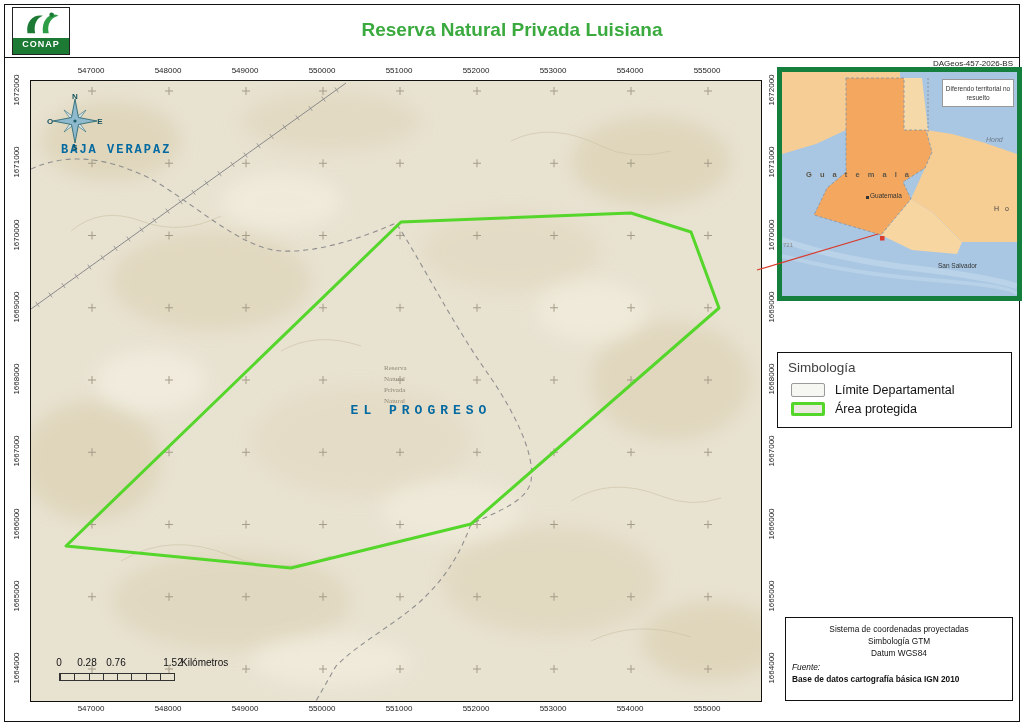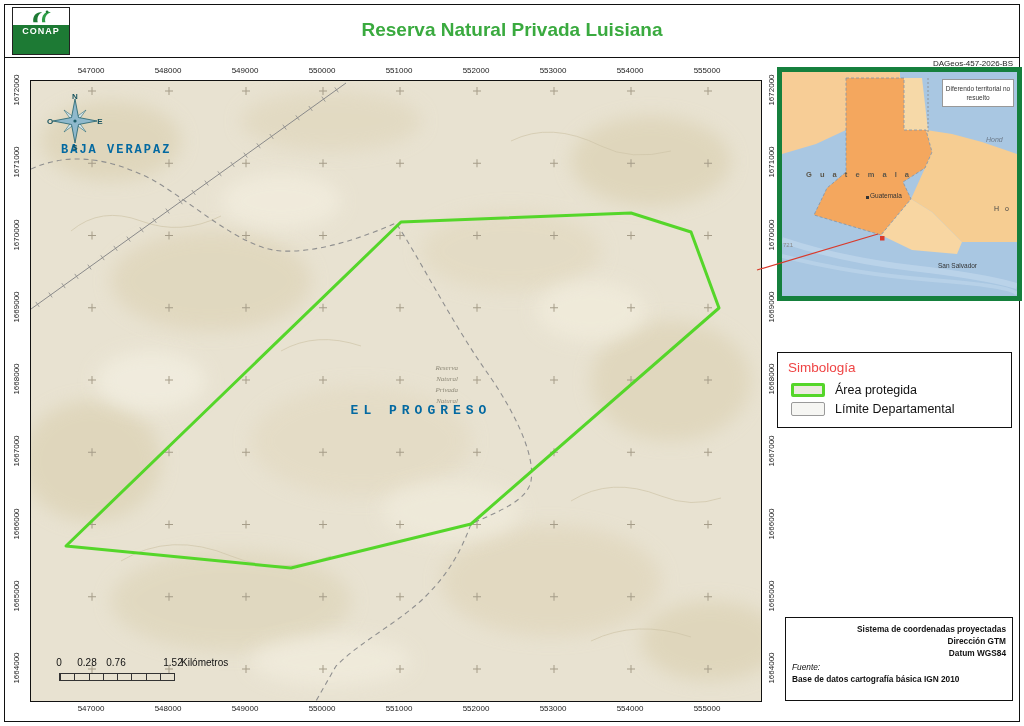--- a/index.html
+++ b/index.html
@@ -5,21 +5,21 @@
   html,body{margin:0;padding:0;background:#fff;}
   .page{position:relative;width:1024px;height:726px;background:#fff;overflow:hidden;
         font-family:"Liberation Sans",sans-serif;color:#111;}
   .outer-frame{position:absolute;inset:4px;border:1.4px solid #111;pointer-events:none;}
   .header-line{position:absolute;left:4px;right:4px;top:57px;border-top:1.2px solid #111;}
 
   
   .logo{position:absolute;left:12px;top:7px;width:56px;height:46px;border:1px solid #222;
         background:#fff;display:flex;flex-direction:column;}
   .logo-art{flex:1;}
-  .logo-band{height:29px;background:#1d7a34;color:#fff;font-size:9px;font-weight:bold;
+  .logo-band{height:16px;background:#1d7a34;color:#fff;font-size:9px;font-weight:bold;
              letter-spacing:1px;text-align:center;line-height:13px;}
   .title{position:absolute;left:0;right:0;top:19px;text-align:center;font-size:19px;
          font-weight:bold;color:#3aaa3f;}
   .doc-id{position:absolute;right:11px;top:59px;font-size:8px;color:#222;}
 
   
   .map-frame{position:absolute;left:30px;top:80px;width:730px;height:620px;
              border:1.6px solid #111;background:#e8e2d1;box-sizing:content-box;}
   .map-frame svg.mapsvg{position:absolute;inset:0;width:100%;height:100%;}
   .xlabels{position:absolute;left:30px;width:730px;height:12px;}
@@ -28,22 +28,22 @@
   .ylabels.left{left:7px;} .ylabels.right{left:762px;}
   .coord-x{position:absolute;transform:translateX(-50%);font-size:8px;color:#222;}
   .coord-y{position:absolute;left:50%;transform:translate(-50%,-50%) rotate(-90deg);
            font-size:8px;color:#222;white-space:nowrap;}
 
   
   .place-label{position:absolute;font-family:Liberation Mono, monospace;color:#0369a1;}
   .label-baja{left:30px;top:62px;font-size:12px;font-weight:bold;letter-spacing:2px;}
   .label-progreso{left:250px;top:322px;width:280px;text-align:center;font-size:13px;
                   font-weight:bold;letter-spacing:5px;}
-  .reserve-label{position:absolute;left:353px;top:282px;width:74px;text-align:right;
-                 font-size:7px;line-height:1.55;color:#8f8a79;font-family:"Liberation Serif",serif;font-style:italic;}
+  .reserve-label{position:absolute;left:353px;top:282px;width:74px;text-align:left;
+                 font-size:7px;line-height:1.55;color:#8f8a79;font-family:"Liberation Serif",serif;}
   .compass{position:absolute;left:14px;top:10px;width:60px;height:60px;}
 
   .scalebar{position:absolute;left:28px;top:576px;width:220px;height:36px;font-size:10px;}
   .scalebar .lbl{position:absolute;top:0;transform:translateX(-50%);}
   .scalebar .unit{position:absolute;top:0;left:122px;transform:none;}
   .scale-ruler{position:absolute;left:0;top:16px;width:114px;height:6px;
       border:1px solid #333;
       background:repeating-linear-gradient(90deg,#333 0 1px,transparent 1px 14.3px);}
 
   
@@ -56,31 +56,31 @@
                  letter-spacing:3px;color:#5c564a;}
   .inset-capital{position:absolute;left:88px;top:120px;font-size:6.5px;color:#333;}
   .inset-city{position:absolute;left:156px;top:190px;font-size:6.5px;color:#333;}
   .inset-ho{position:absolute;left:212px;top:133px;font-size:7px;letter-spacing:2px;color:#444;}
   .inset-hond{position:absolute;left:204px;top:64px;font-size:7px;font-style:italic;color:#6c7a8a;}
   .inset-721{position:absolute;left:1px;top:170px;font-size:6px;color:#888;}
 
   
   .legend{position:absolute;left:777px;top:352px;width:235px;height:76px;border:1px solid #111;
           background:#fff;box-sizing:border-box;}
-  .legend-title{font-size:13.5px;padding:7px 0 3px 10px;color:#ef4444;}
+  .legend-title{font-size:13.5px;padding:7px 0 3px 10px;color:#404040;}
   .legend-row{display:flex;align-items:center;gap:10px;padding-left:13px;margin-top:5px;}
   .swatch{width:34px;height:14px;border-radius:2px;box-sizing:border-box;}
   .swatch-dept{background:#f6f6f3;border:1px solid #9a9a9a;}
   .swatch-prot{background:#eceae0;border:3px solid #55d62a;}
   .legend-label{font-size:12.5px;color:#111;}
 
   
   .credits{position:absolute;left:785px;top:617px;width:228px;height:84px;border:1px solid #111;
            background:#fff;box-sizing:border-box;padding:5px 6px;font-size:8.3px;line-height:1.45;}
-  .credits .c{text-align:right;font-weight:bold;}
+  .credits .c{text-align:center;font-weight:normal;}
   .credits .fuente{font-style:italic;margin-top:2px;}
   .credits .src{font-weight:bold;}
 
   .red-overlay{position:absolute;inset:0;width:1024px;height:726px;pointer-events:none;}
 </style>
 </head>
 <body>
 
 <div class="page">
   <div class="outer-frame"></div>
@@ -240,32 +240,32 @@
     <div class="inset-capital">Guatemala</div>
     <div class="inset-city">San Salvador</div>
     <div class="inset-ho">H o</div>
     <div class="inset-hond">Hond</div>
     <div class="inset-721">721</div>
   </div>
 
   <div class="legend">
     <div class="legend-title">Simbología</div>
     <div class="legend-row">
+      <div class="swatch swatch-dept"></div>
+      <div class="legend-label">Límite Departamental</div>
+    </div>
+    <div class="legend-row">
       <div class="swatch swatch-prot" id="legend-swatch-protected" style="border-color: rgb(85, 214, 42);"></div>
       <div class="legend-label">Área protegida</div>
     </div>
-    <div class="legend-row">
-      <div class="swatch swatch-dept"></div>
-      <div class="legend-label">Límite Departamental</div>
-    </div>
   </div>
 
   <div class="credits">
     <div class="c">Sistema de coordenadas proyectadas</div>
-    <div class="c">Dirección GTM</div>
+    <div class="c">Simbología GTM</div>
     <div class="c">Datum WGS84</div>
     <div class="fuente">Fuente:</div>
     <div class="src">Base de datos cartografía básica IGN 2010</div>
   </div>
 
   <svg class="red-overlay">
     <line id="red-link-line" x1="757" y1="270" x2="878" y2="234" stroke="#d93a2b" stroke-width="1.2"></line>
   </svg>
 </div>
 

